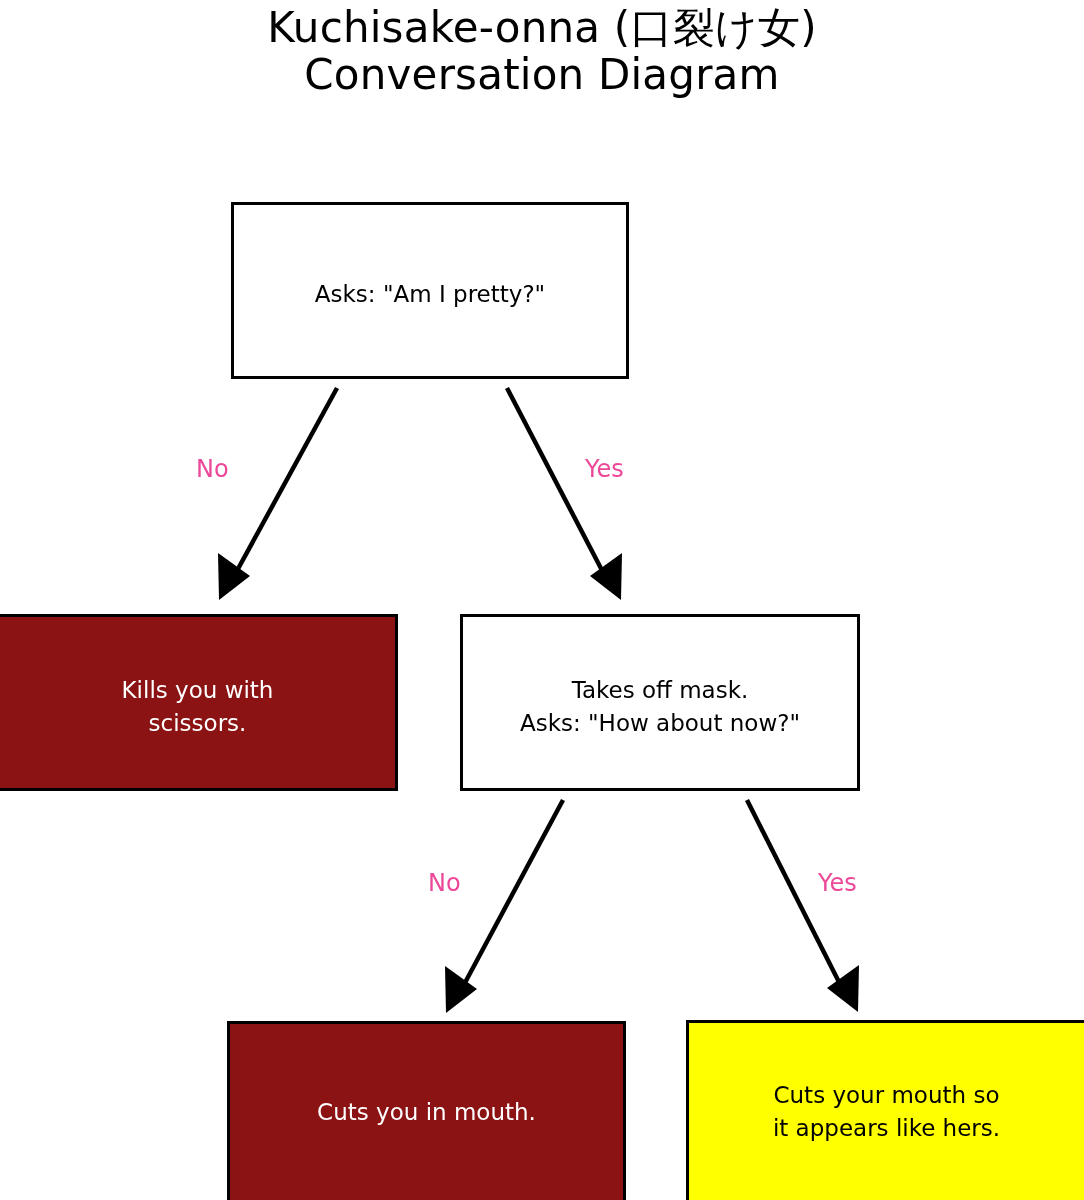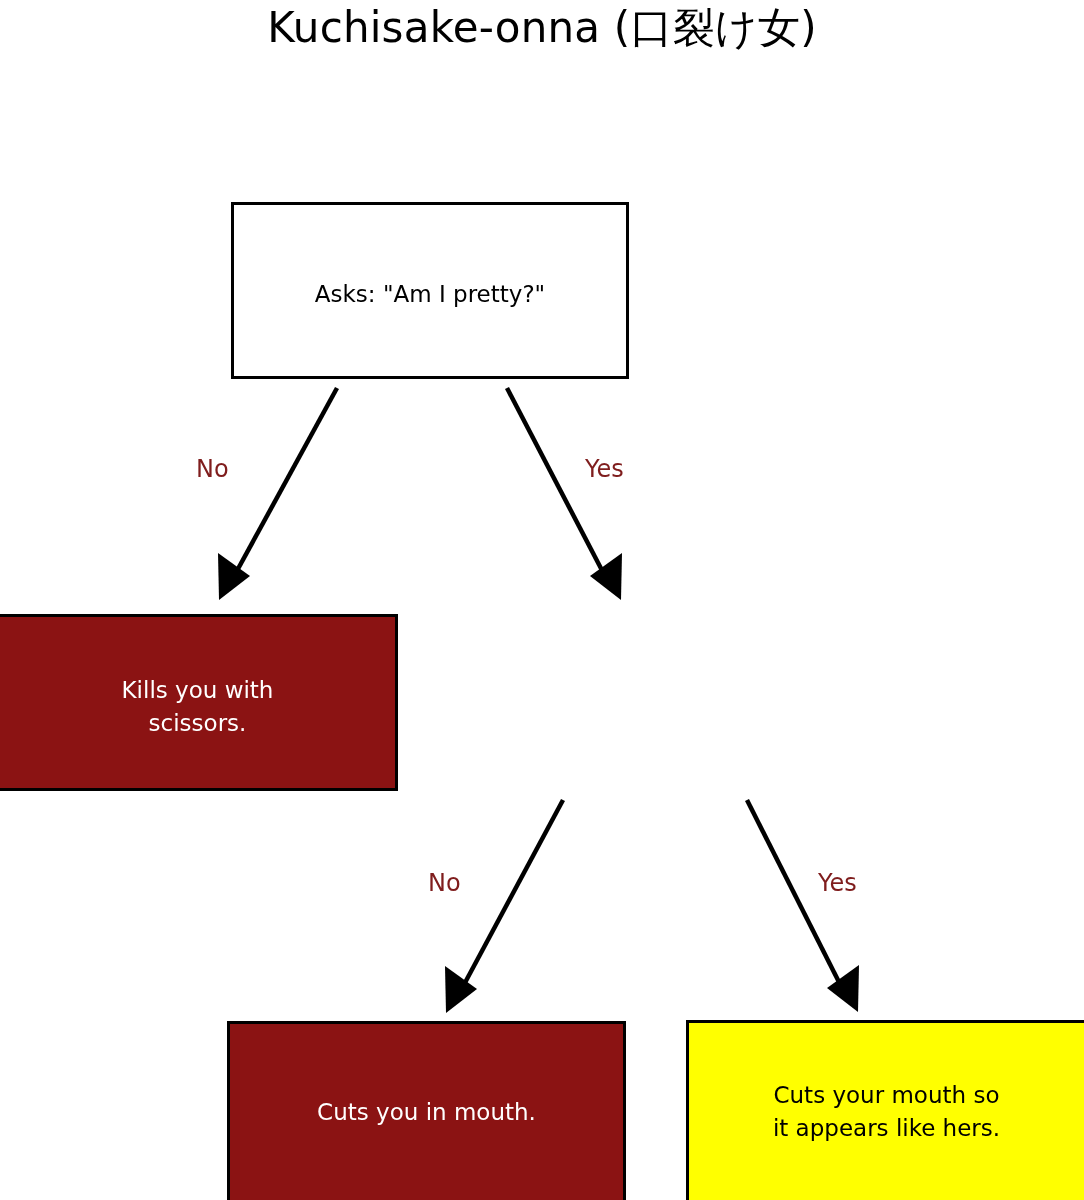--- a/index.html
+++ b/index.html
@@ -95,35 +95,36 @@
   }
   .edge-head {
     fill: #000000;
     stroke: none;
   }
 
   
   .edge-label {
     position: absolute;
     font-size: 24px;
-    color: #7f1d1d;
+    color: #ec4899;
     white-space: pre;
   }
   #label-l1-no  { left: 196px; top: 455px; }
   #label-l1-yes { left: 585px; top: 455px; }
   #label-l2-no  { left: 428px; top: 869px; }
   #label-l2-yes { left: 818px; top: 869px; }
 </style>
 </head>
 <body>
 
 <div id="canvas">
 
   <div class="title-block">
     <span class="title-line">Kuchisake-onna (口裂け女)</span>
+    <span class="title-line">Conversation Diagram</span>
   </div>
 
   <svg id="edges" viewBox="0 0 1084 1200" width="1084" height="1200" xmlns="http://www.w3.org/2000/svg">
 
     <g>
       <line class="edge-line" x1="337" y1="388" x2="233" y2="578"></line>
       <polygon class="edge-head" points="219,600 218,553 250,576"></polygon>
     </g>
 
     <g>
@@ -144,20 +145,24 @@
 
   <div id="node-root" class="node node-white">
     <span class="node-text shift-down">Asks: "Am I pretty?"</span>
   </div>
 
   <div id="node-kills" class="node node-red">
     <span class="node-text shift-down">Kills you with
 scissors.</span>
   </div>
 
+  <div id="node-mask" class="node node-white">
+    <span class="node-text shift-down">Takes off mask.
+Asks: "How about now?"</span>
+  </div>
 
   <div id="node-cuts" class="node node-red">
     <span class="node-text">Cuts you in mouth.</span>
   </div>
 
   <div id="node-slits" class="node node-yellow">
     <span class="node-text">Cuts your mouth so
 it appears like hers.</span>
   </div>
 

